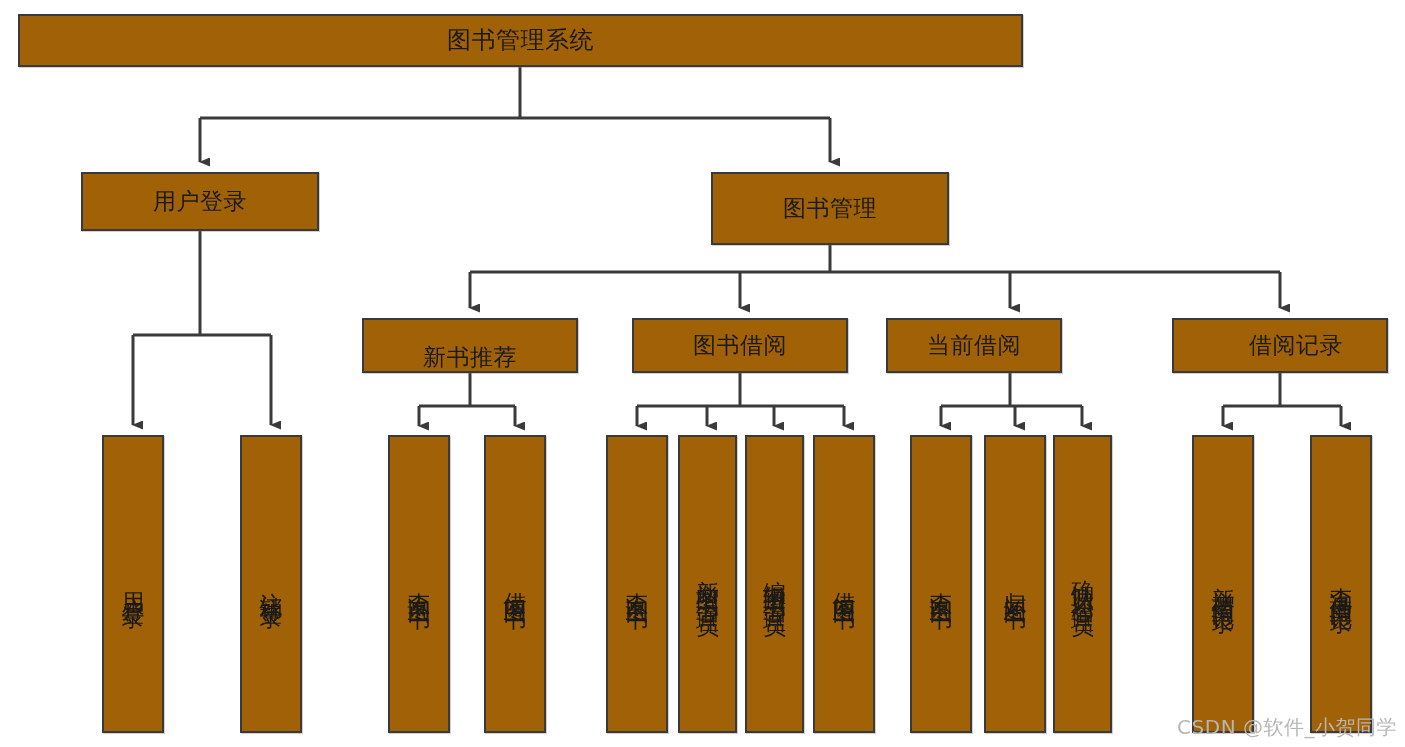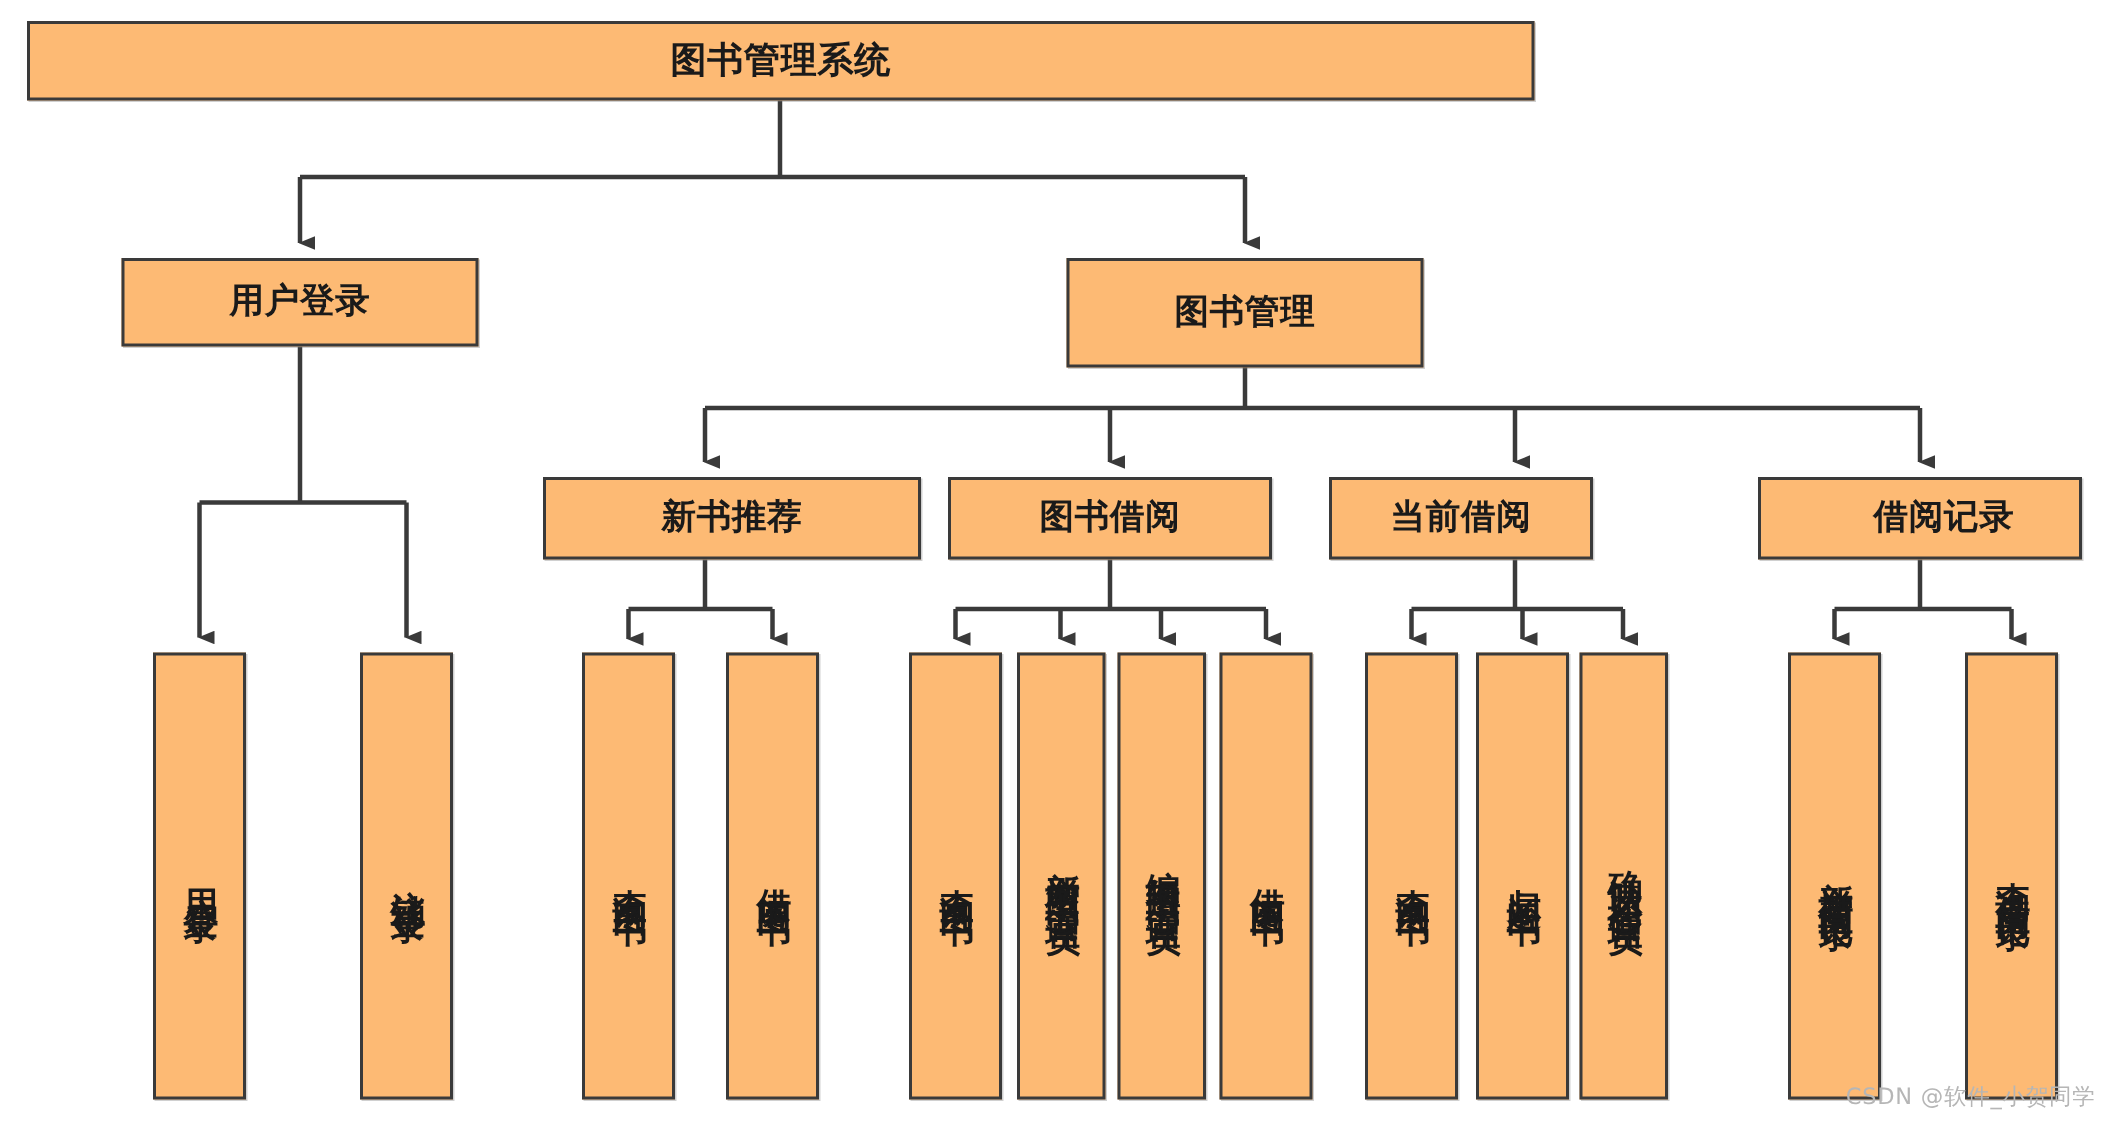--- a/index.html
+++ b/index.html
@@ -21,27 +21,26 @@
     position: absolute;
     left: 0;
     top: 0;
     width: 1405px;
     height: 747px;
   }
   .node {
     position: absolute;
     box-sizing: border-box;
     border: 2px solid #3a3a3a;
-    background: #fdba74;
+    background: #a16207;
     display: flex;
     align-items: center;
     justify-content: center;
     color: #1a1a1a;
     box-shadow: 1px 1px 0 rgba(120,120,120,0.35);
-    font-weight: bold;
   }
   .node-label {
     display: block;
     text-align: center;
     line-height: 1.18;
     letter-spacing: 0.5px;
   }
   .node.horizontal .node-label {
     font-size: 23px;
   }
@@ -57,21 +56,21 @@
     line-height: 1;
     white-space: nowrap;
   }
   .node.root .node-label {
     font-size: 24px;
   }
   .watermark {
     position: absolute;
     right: 8px;
     bottom: 6px;
-    font-size: 15px;
+    font-size: 20px;
     color: #b6b6b6;
     letter-spacing: 0.5px;
     white-space: nowrap;
     pointer-events: none;
   }
 </style>
 </head>
 <body>
 
 <div id="canvas">
@@ -135,21 +134,21 @@
     <span class="node-label">图书管理系统</span>
   </div>
 
   <div class="node horizontal" style="left:81px; top:172px; width:238px; height:59px;">
     <span class="node-label">用户登录</span>
   </div>
   <div class="node horizontal" style="left:711px; top:172px; width:238px; height:73px;">
     <span class="node-label">图书管理</span>
   </div>
 
-  <div class="node horizontal" style="left:362px; top:318px; width:252px; height:55px;">
+  <div class="node horizontal" style="left:362px; top:318px; width:216px; height:55px;align-items:flex-end;">
     <span class="node-label">新书推荐</span>
   </div>
   <div class="node horizontal" style="left:632px; top:318px; width:216px; height:55px;">
     <span class="node-label">图书借阅</span>
   </div>
   <div class="node horizontal" style="left:886px; top:318px; width:176px; height:55px;">
     <span class="node-label">当前借阅</span>
   </div>
   <div class="node horizontal" style="left:1172px; top:318px; width:216px; height:55px;padding-left:32px;">
     <span class="node-label">借阅记录</span>

